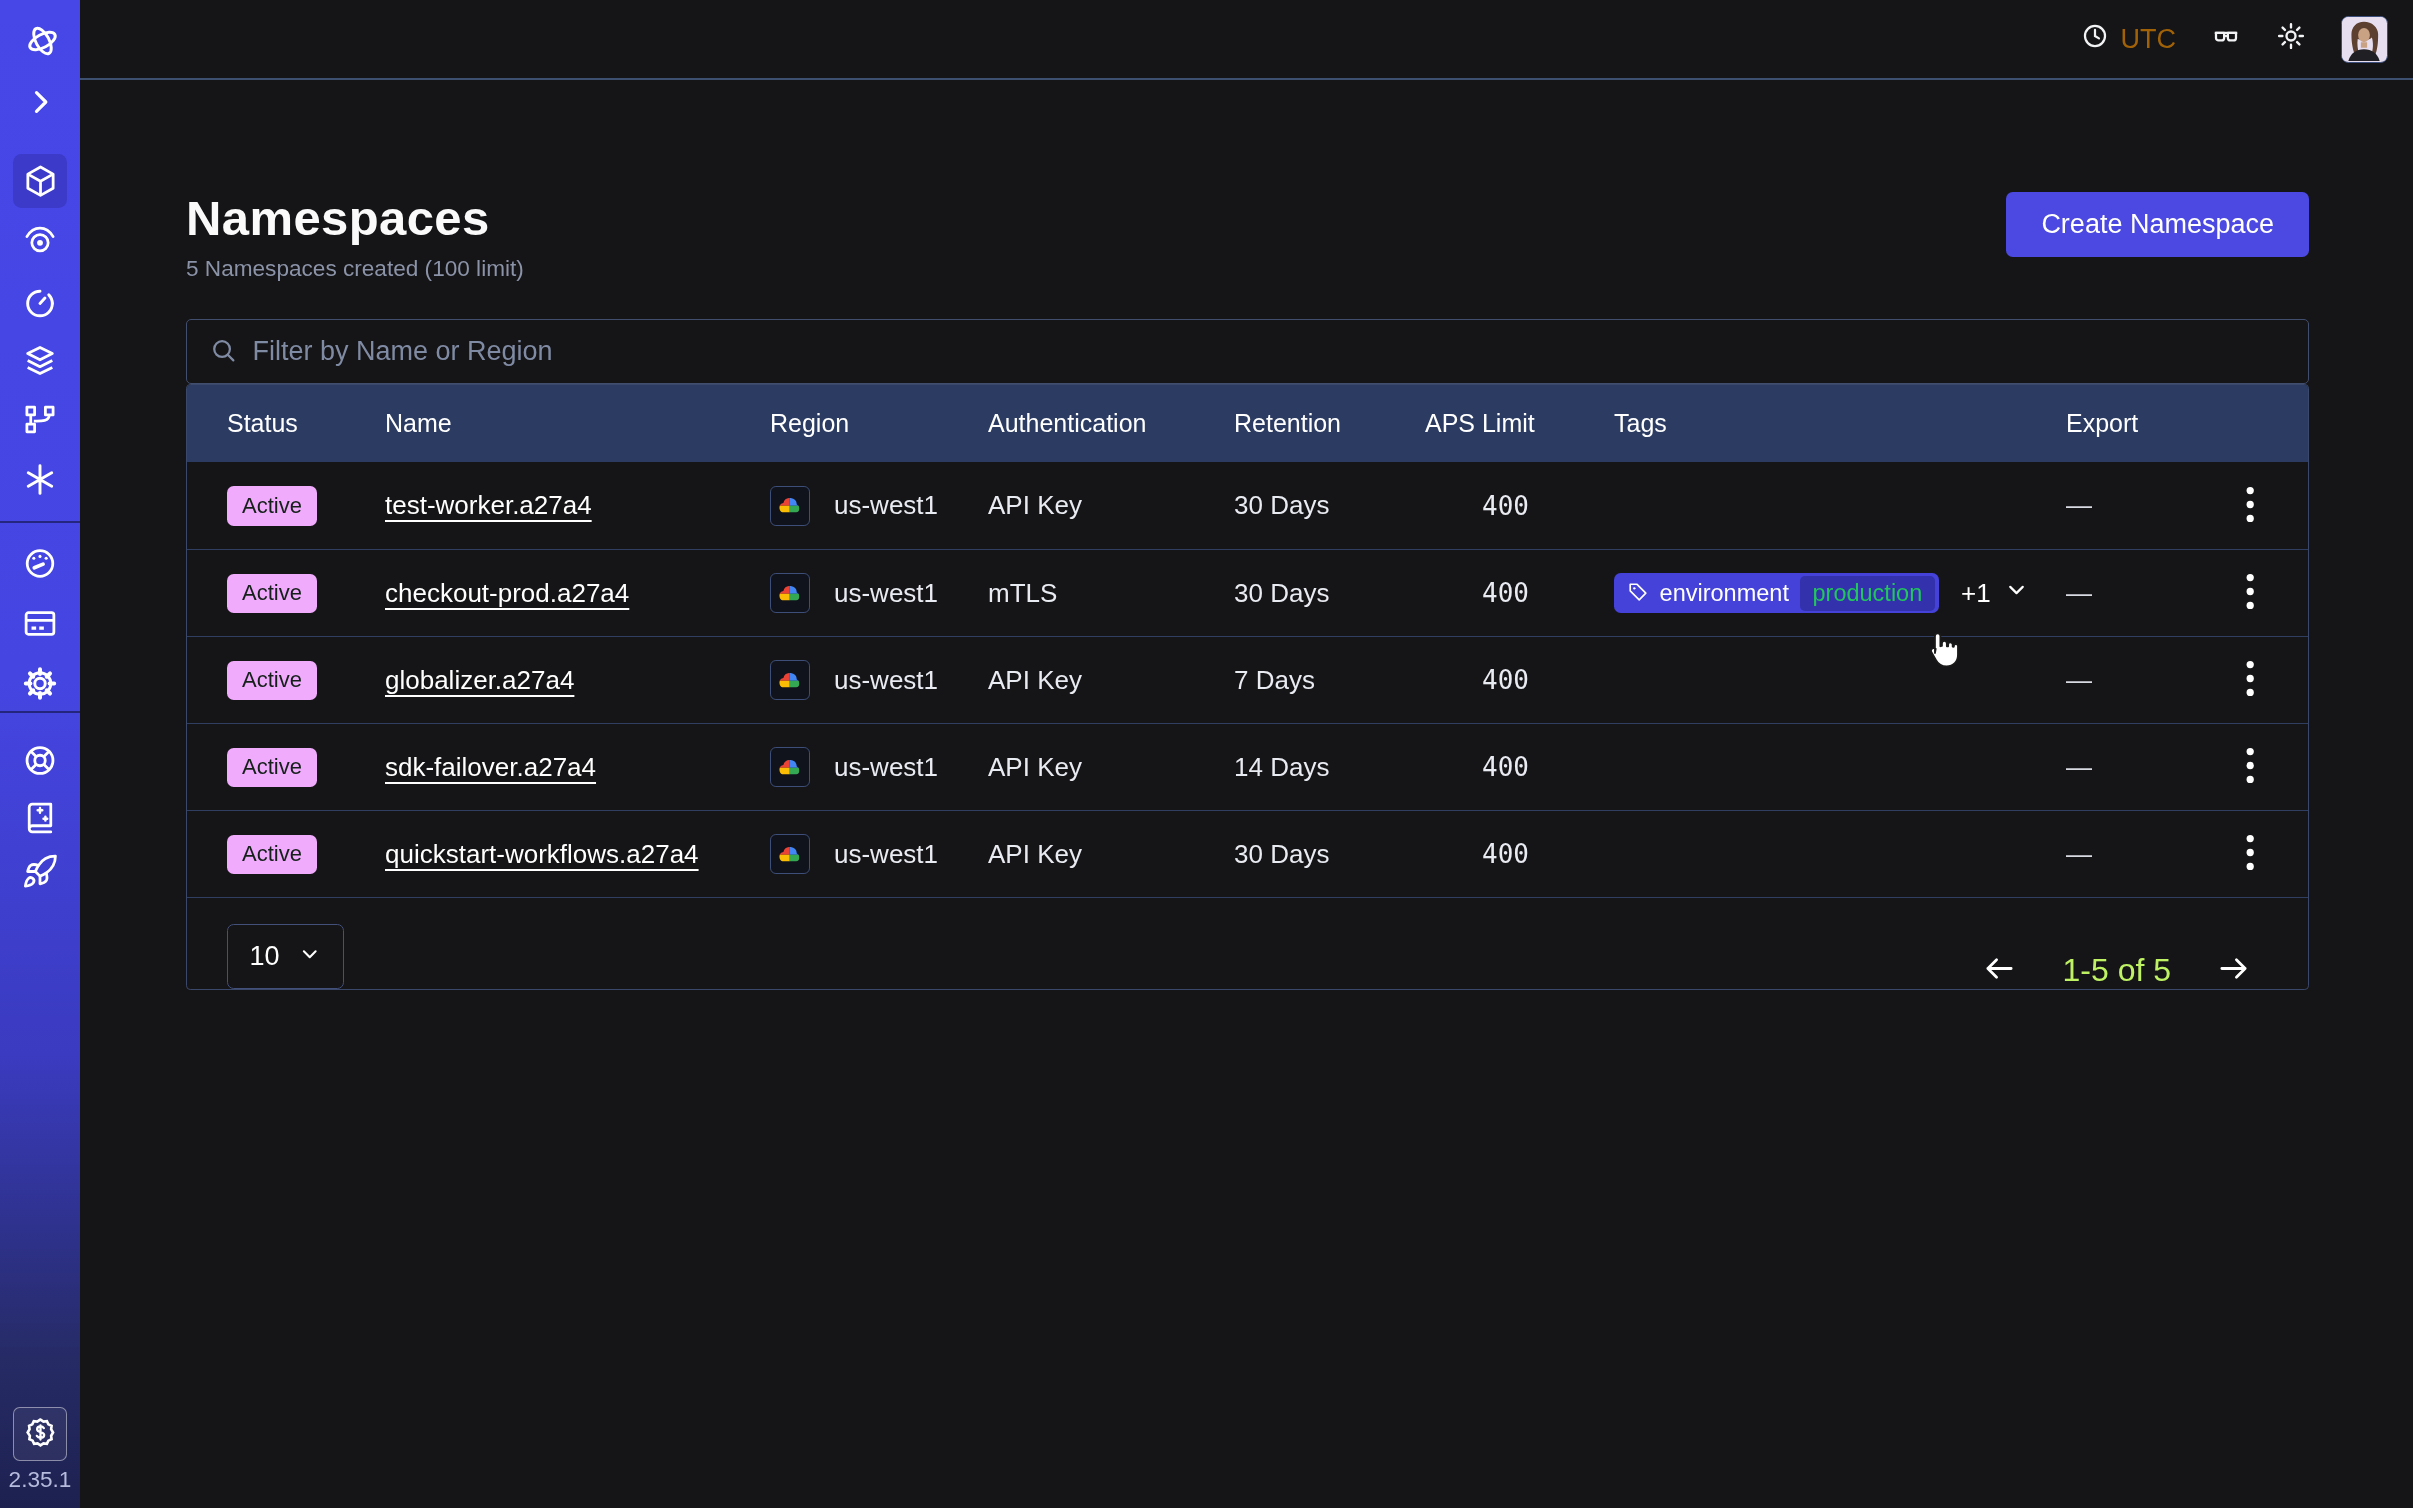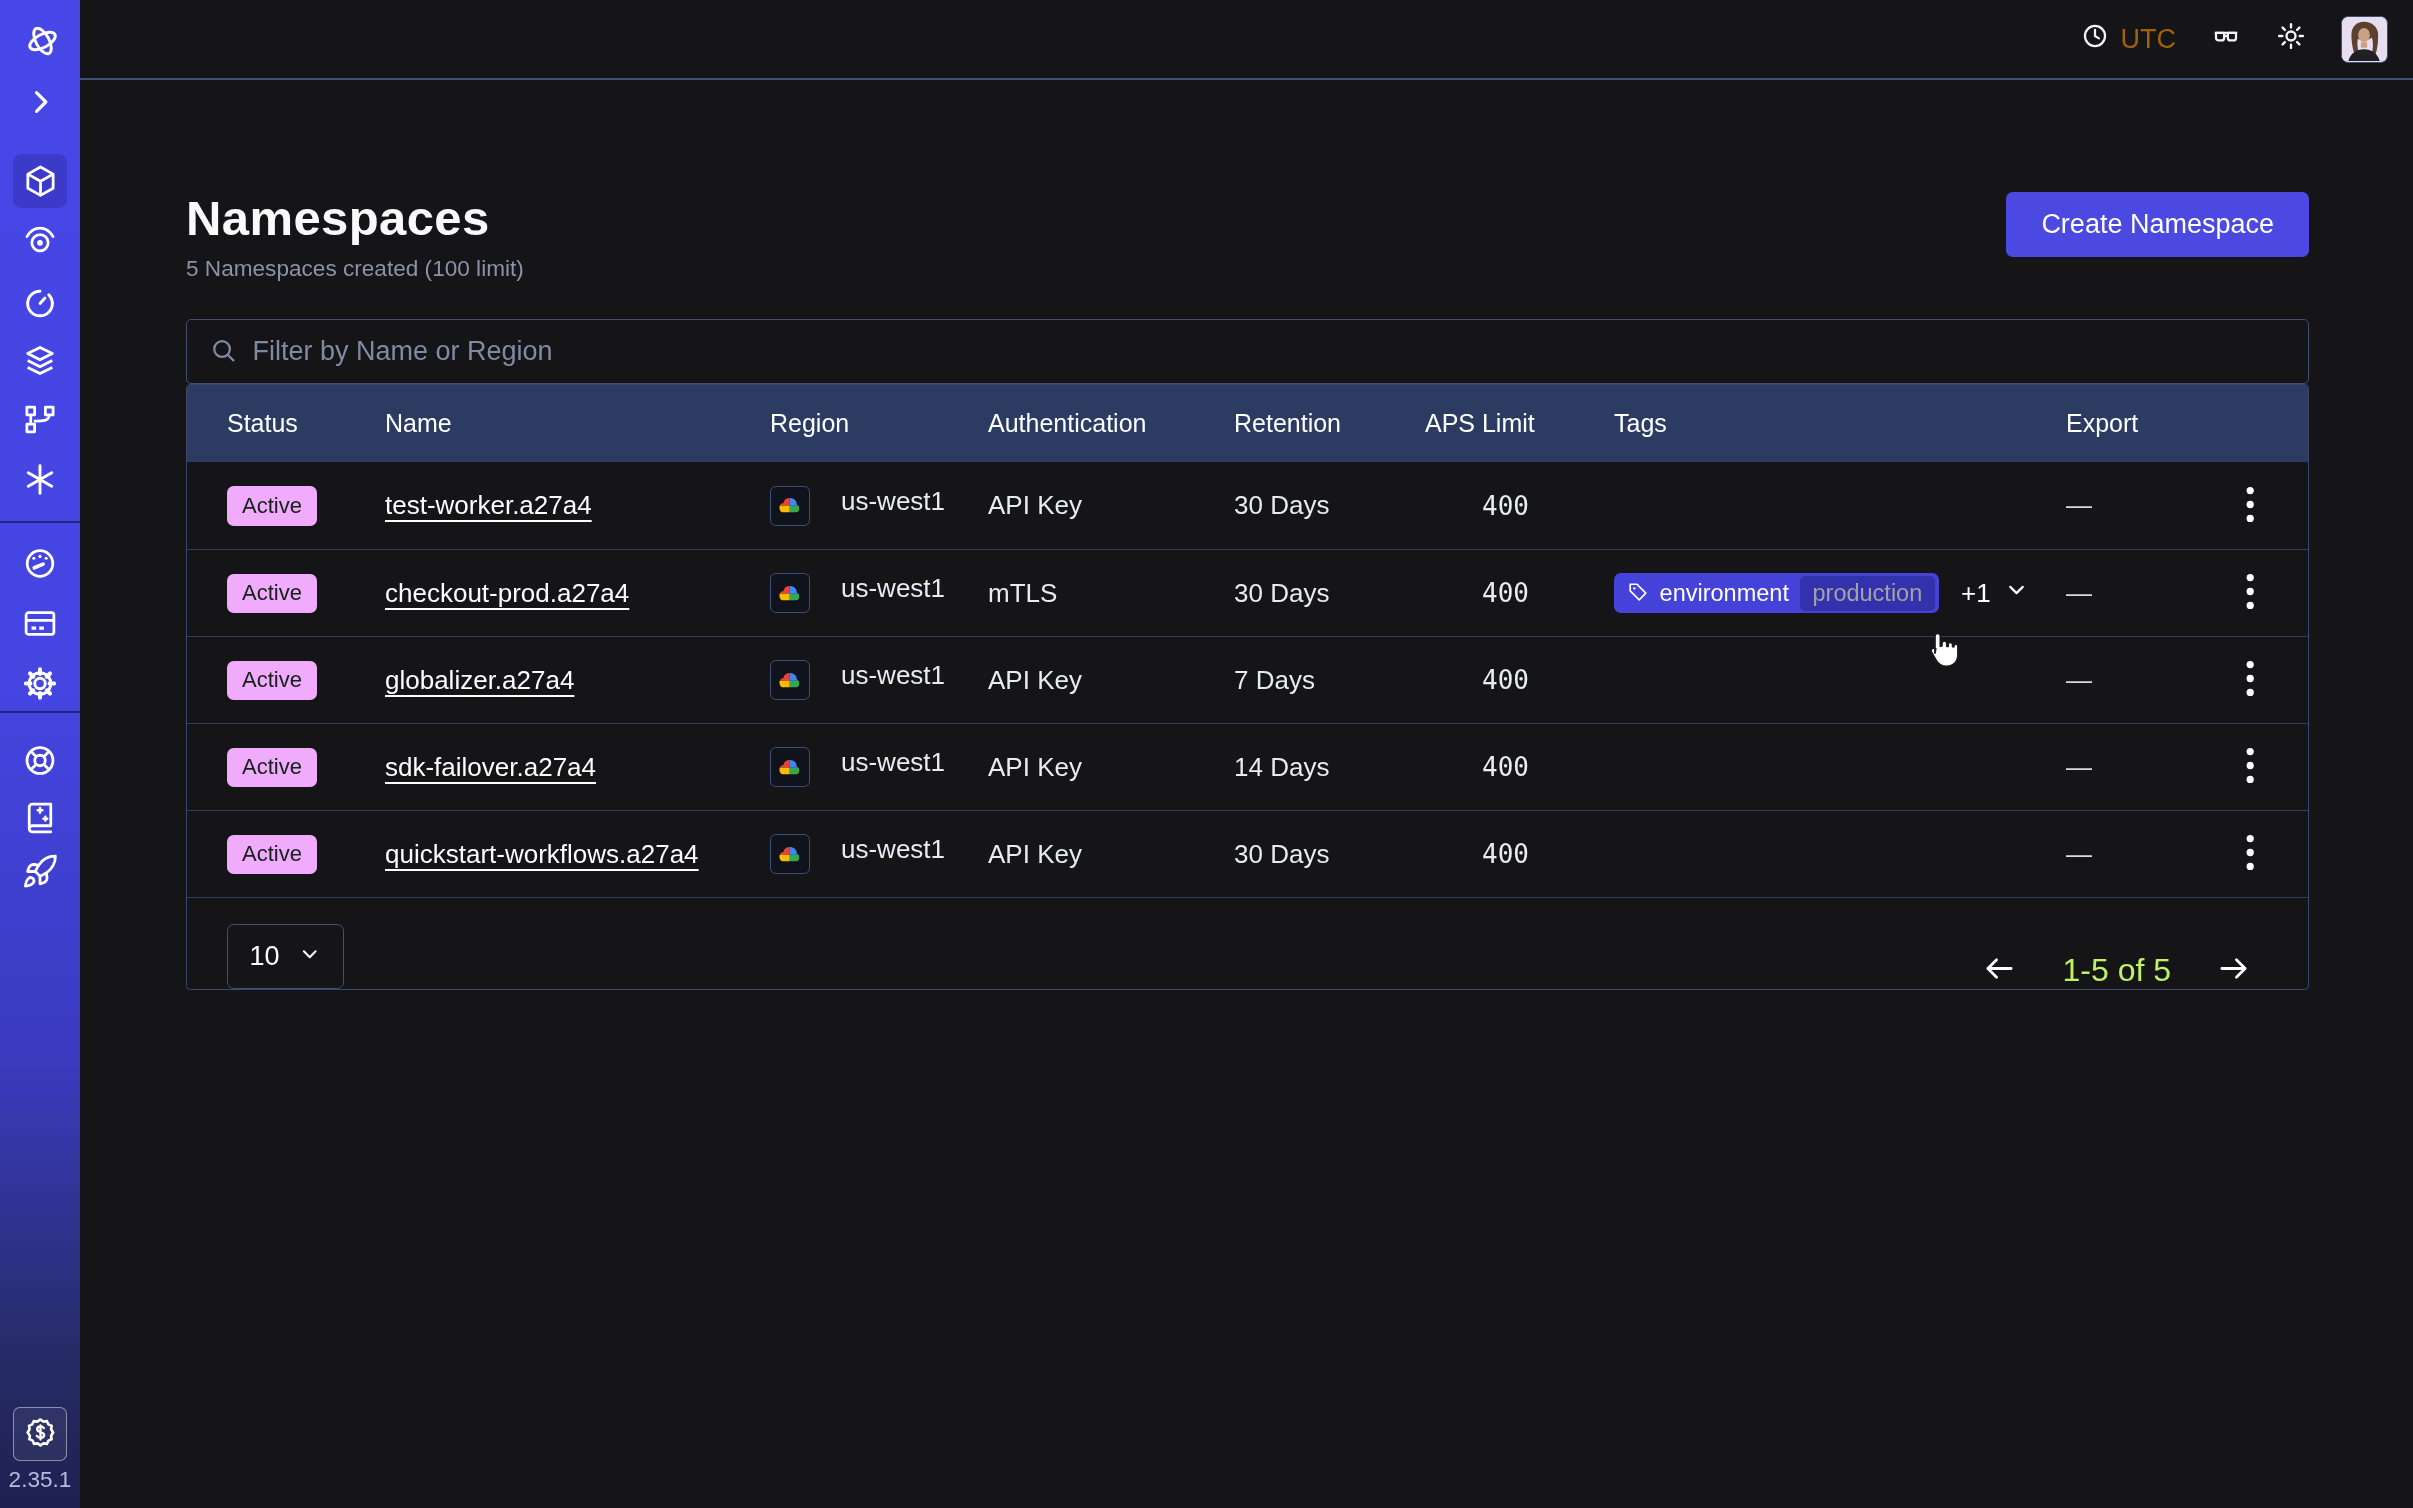--- a/index.html
+++ b/index.html
@@ -53,33 +53,33 @@
   .thead { height:77px; background:#2b3b62; }
   .thead .th { color:#fff; font-size:25px; font-weight:500; }
   .tbody-row { height:87px; border-top:1.7px solid #303e61; background:transparent; }
   .thead + .tbody-row { border-top:none; }
   .cell { color:#e9ebf2; font-size:26px; }
   .badge { display:inline-flex; align-items:center; justify-content:center; width:max-content;
            background:#f0abfc; color:#142019; font-size:22px; font-weight:500;
            padding:6.7px 15px; border-radius:6.7px; }
   .name-link { color:#ffffff; font-size:26px; font-weight:500; text-decoration:underline;
            text-underline-offset:5.9px; text-decoration-thickness:1.7px; cursor:pointer; width:max-content; }
-  .region { display:flex; gap:31px; }
+  .region { display:flex; align-items:center; gap:24px; }
   .region-iconbox { width:40px; height:40px; border:1.7px solid #3d4f78; border-radius:5.9px;
            display:grid; place-items:center; background:#10131c; }
   .aps { font-family:"DejaVu Sans Mono", monospace; text-align:right; padding-right:85px; }
   .export-cell { color:#d8dbe2; }
   .kebab { background:transparent; border:none; cursor:pointer; width:40px; height:54px;
            display:grid; place-items:center; }
 
   .tag-wrap { display:flex; align-items:center; }
   .tag-chip { display:inline-flex; align-items:center; height:40px; background:#4442d8; border-radius:6.7px;
            padding:0 4.2px 0 12.6px; gap:11px; cursor:pointer; }
   .tag-chip .tag-key { color:#fff; font-size:23.5px; }
-  .tag-chip .tag-value { background:#3331ab; color:#a3a3a3; border-radius:5px; font-size:23.5px;
+  .tag-chip .tag-value { background:#3331ab; color:#22c55e; border-radius:5px; font-size:23.5px;
            padding:4.2px 12.6px; }
   .tag-more { color:#fff; font-size:26px; margin-left:22px; background:transparent; border:none; cursor:pointer;
            display:flex; align-items:center; gap:13.4px; font-family:"Liberation Sans",sans-serif; }
 
   
   .tfoot { height:92px; border-top:1.7px solid #303e61; display:flex; align-items:flex-end;
            justify-content:space-between; padding:0 40px; }
   .page-size { width:117px; height:65px; border:1.7px solid #43507a; border-radius:6.7px;
            display:flex; align-items:center; justify-content:center; gap:18.4px; cursor:pointer;
            background:transparent; color:#fff; font-size:27px; font-family:"Liberation Sans",sans-serif; }

